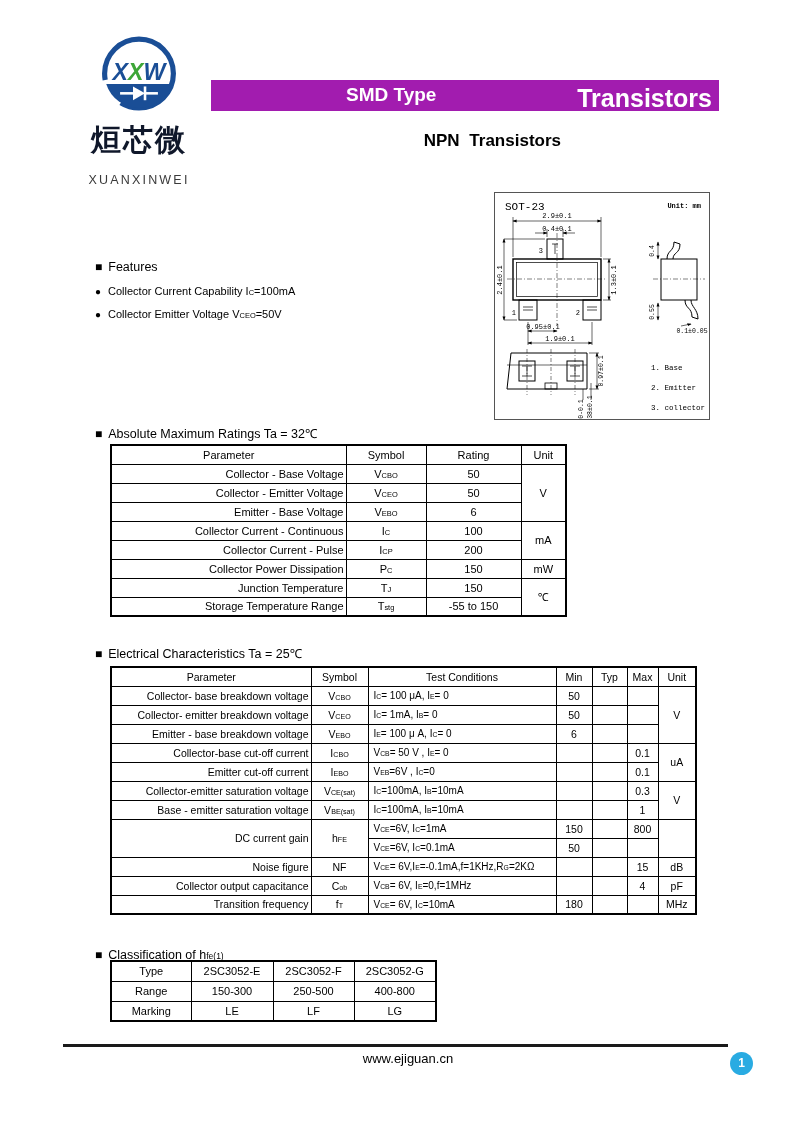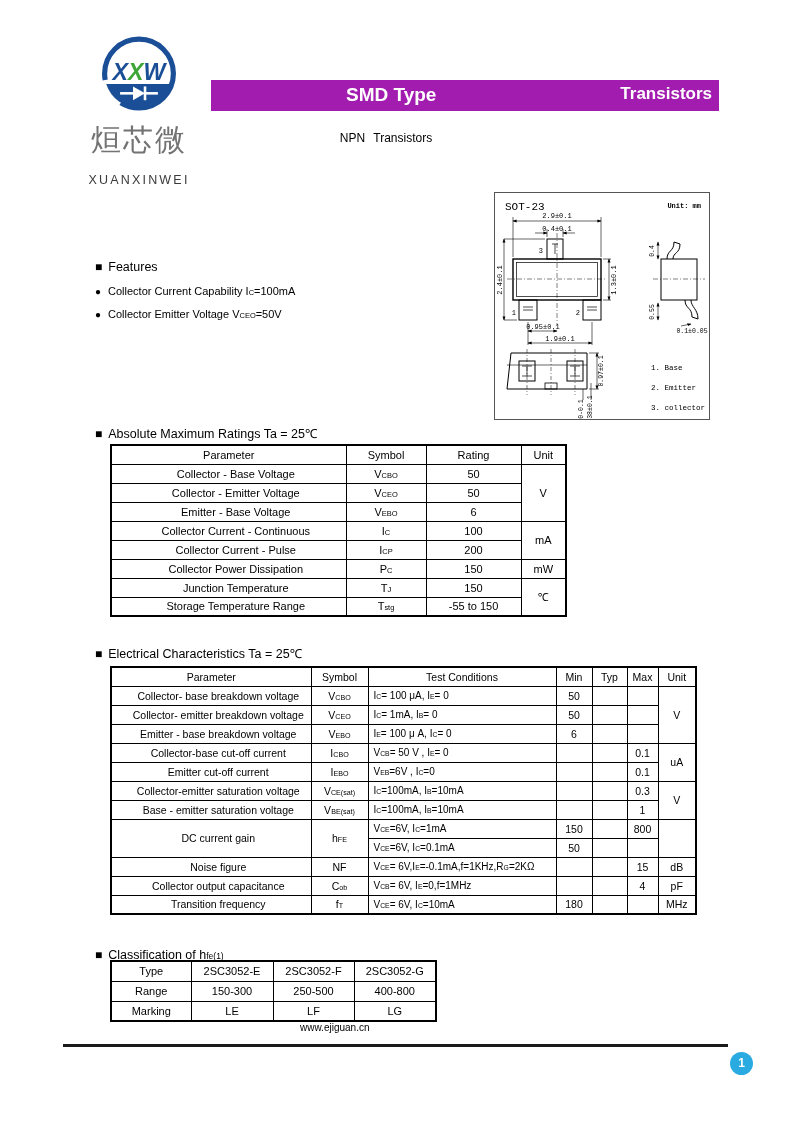--- a/index.html
+++ b/index.html
@@ -4,56 +4,56 @@
 <style>
   * { margin:0; padding:0; box-sizing:border-box; }
   html,body { background:#e8e8e8; }
   .page {
     position:relative; width:793px; height:1122px; margin:0 auto;
     background:#ffffff; overflow:hidden;
     font-family:"Liberation Sans", sans-serif; color:#000;
   }
   
   .logo { position:absolute; left:80px; top:34px; width:118px; text-align:center; }
-  .logo-cn { font-size:30px; font-weight:normal; letter-spacing:2px; line-height:1.05; color:#737373; }
+  .logo-cn { font-size:30px; font-weight:bold; letter-spacing:2px; line-height:1.05; color:#0f172a; }
   .logo-en { font-size:12.5px; letter-spacing:2.2px; color:#3a3a3a; margin-top:17px; }
   
   .topbar { position:absolute; left:211px; top:80px; width:508px; height:31px; }
   .topbar-left  { position:absolute; left:135px; top:4px; color:#fff; font-size:19px; font-weight:bold; }
-  .topbar-right { position:absolute; right:7px;  top:4px; color:#fff; font-size:17px; font-weight:bold; }
-  
-  .title1 { position:absolute; left:211px; top:131px; width:350px; text-align:center;
-            font-size:12px; font-weight:normal; word-spacing:5px; }
+  .topbar-right { position:absolute; right:7px;  top:4px; color:#fff; font-size:25px; font-weight:bold; }
+  
+  .title1 { position:absolute; left:211px; top:131px; width:350px; text-align:right;
+            font-size:17px; font-weight:bold; word-spacing:5px; }
   .title2 { position:absolute; left:211px; top:162px; width:350px; text-align:center;
             font-size:16px; font-weight:bold; }
   
   .sect { position:absolute; font-size:12.5px; display:flex; align-items:center; }
   .sq   { font-size:12px; margin-right:6px; }
   
   .features { position:absolute; left:95px; top:260px; width:380px; }
   .feat-head { font-size:12.5px; display:flex; align-items:center; }
   .feat-item { font-size:11px; margin-top:11px; display:flex; align-items:center; }
   .blt { font-size:10px; margin-right:7px; }
   
   .pkg { position:absolute; left:494px; top:192px; width:216px; height:228px;
          border:1px solid #555; background:#fff; }
   .pkg svg text { font-family:"Liberation Mono", monospace; fill:#000; }
   
   table { border-collapse:collapse; table-layout:fixed; position:absolute;
           border:2px solid #000000; background:#fff; }
   td { border:1px solid #000; font-size:11px; text-align:center;
        height:19px; padding:0 2px; overflow:hidden; white-space:nowrap; }
-  td.pl { text-align:center; padding-left:16px; }
+  td.pl { text-align:right; padding-left:16px; }
   #tbl-elec td { font-size:10.5px; }
   #tbl-elec td.cond { text-align:left; padding-left:5px; font-size:10px; }
   #tbl-class td { height:20px; }
   sub { font-size:68%; vertical-align:baseline; position:relative; bottom:0; }
   
   .footline { position:absolute; left:63px; top:1044px; width:665px; height:3px; background:#1a1a1a; }
-  .url { position:absolute; left:300px; top:1022px; width:216px; font-size:10px; }
+  .url { position:absolute; left:300px; top:1051px; width:216px; text-align:center; font-size:13px; }
   .pagenum { position:absolute; left:730px; top:1052px; width:23px; height:23px; border-radius:50%;
              color:#fff; font-size:12px; font-weight:bold; text-align:center; line-height:23px; }
 </style>
 </head>
 <body>
 
 <div class="page">
 
   <div class="logo">
     <svg width="86" height="86" viewBox="0 0 100 100">
@@ -196,21 +196,21 @@
       <text x="97" y="218" font-size="6.5" text-anchor="middle" transform="rotate(-90 97 218)">0.38±0.1</text>
 
       <text x="156" y="177" font-size="7.5">1. Base</text>
       <text x="156" y="197" font-size="7.5">2. Emitter</text>
       <text x="156" y="217" font-size="7.5">3. collector</text>
     </svg>
   </div>
 
   <div class="sect" style="left:95px; top:425px;">
     <span class="sq">■</span>
-    <span>Absolute Maximum Ratings Ta = 25℃</span>
+    <span>Absolute Maximum Ratings Ta = 32℃</span>
   </div>
 
   <table id="tbl-abs" style="left:110px; top:444px; width:455px;">
     <colgroup>
         <col style="width:235px">
         <col style="width:80px">
         <col style="width:95px">
         <col style="width:45px">
       </colgroup>
     <tbody>

